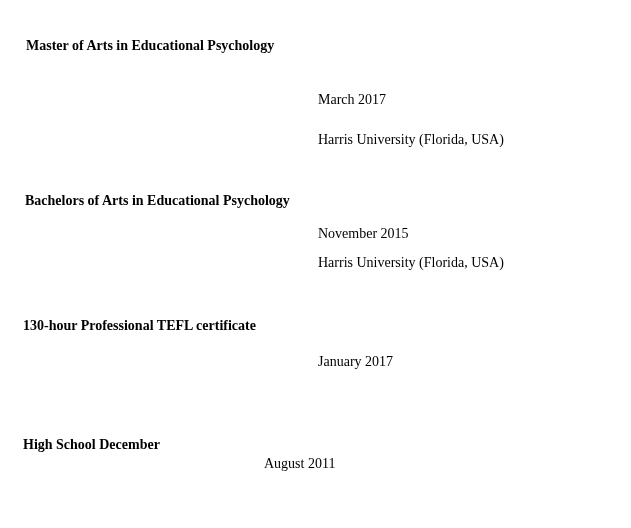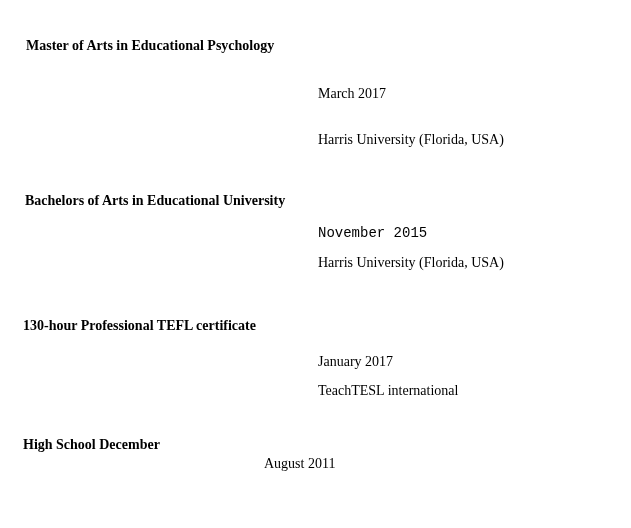--- a/index.html
+++ b/index.html
@@ -30,27 +30,26 @@
   .degree-title {
     font-weight: bold;
   }
 </style>
 </head>
 <body>
 
 <div class="page">
 
   <div class="line degree-title" style="left:26px; top:36px;">Master of Arts in Educational Psychology</div>
-  <div class="line" style="left:318px; top:84px;">March 2017</div>
+  <div class="line" style="left:318px; top:90px;">March 2017</div>
   <div class="line" style="left:318px; top:130px;">Harris University (Florida, USA)</div>
 
-  <div class="line degree-title" style="left:25px; top:191px;">Bachelors of Arts in Educational University</div>
-  <div class="line" style="left:318px; top:224px;font-family:Liberation Mono, monospace;">November 2015</div>
+  <div class="line degree-title" style="left:25px; top:191px;">Bachelors of Arts in Educational Psychology</div>
+  <div class="line" style="left:318px; top:224px;">November 2015</div>
   <div class="line" style="left:318px; top:253px;">Harris University (Florida, USA)</div>
 
   <div class="line degree-title" style="left:23px; top:316px;font-family:Liberation Serif, serif;">130-hour Professional TEFL certificate</div>
   <div class="line" style="left:318px; top:352px;">January 2017</div>
-  <div class="line" style="left:318px; top:381px;">TeachTESL international</div>
 
   <div class="line degree-title" style="left:23px; top:435px;">High School December</div>
   <div class="line" style="left:264px; top:454px;">August 2011</div>
 
 </div>
 
 </body></html>

